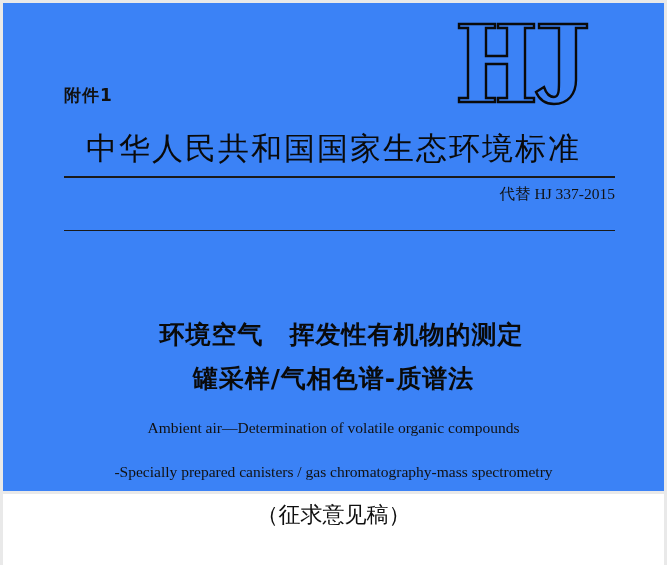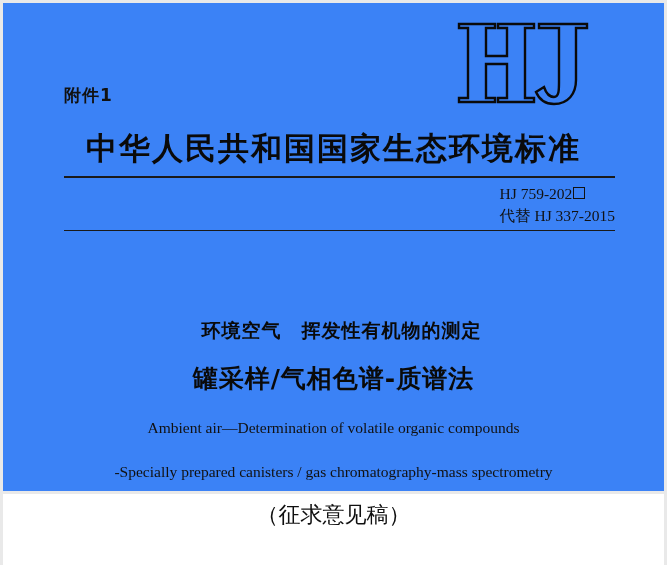--- a/index.html
+++ b/index.html
@@ -45,21 +45,21 @@
   }
 
   
   .std-title {
     position: absolute;
     left: 0;
     right: 0;
     top: 128px;
     text-align: center;
     font-family: "DejaVu Sans", sans-serif;
-    font-weight: bold;
+    font-weight: normal;
     font-size: 31px;
     letter-spacing: 2px;
     color: #0a0a0a;
   }
 
   
   .std-numbers {
     position: absolute;
     right: 52px;
     top: 183px;
@@ -101,21 +101,21 @@
     position: absolute;
     left: 0;
     right: 0;
     text-align: center;
     font-family: "DejaVu Sans", sans-serif;
     font-weight: bold;
     color: #0a0a0a;
   }
   .doc-title-1 {
     top: 318px;
-    font-size: 19px;
+    font-size: 25px;
     letter-spacing: 1px;
     padding-left: 16px;
   }
   .doc-title-2 {
     top: 362px;
     font-size: 25px;
     letter-spacing: 1px;
   }
 
   .doc-sub {
@@ -175,21 +175,20 @@
         <path d="M84,6 L132,6 L132,10 L121,10 L121,62 C121,76 113,86 99,86 C90,86 84,81 81,74 L89,69 C91,75 94,79 99,79 C104,79 104,72 104,64 L104,10 L84,10 Z"></path>
       </g>
     </svg>
   </div>
 
   <div class="std-title">中华人民共和国国家生态环境标准</div>
 
   <div class="rule rule-1 rule-thick"></div>
 
   <div class="std-numbers">
-    <div class="num-line"><span>HJ 759-202</span><span class="box-glyph"></span></div>
     <div class="num-line">代替 HJ  337-2015</div>
   </div>
 
   <div class="rule rule-2"></div>
 
   <div class="doc-title doc-title-1">环境空气　挥发性有机物的测定</div>
 
   <div class="doc-title doc-title-2">罐采样/气相色谱-质谱法</div>
 
   <div class="doc-sub doc-sub-2">-Specially prepared canisters / gas chromatography-mass spectrometry</div>

